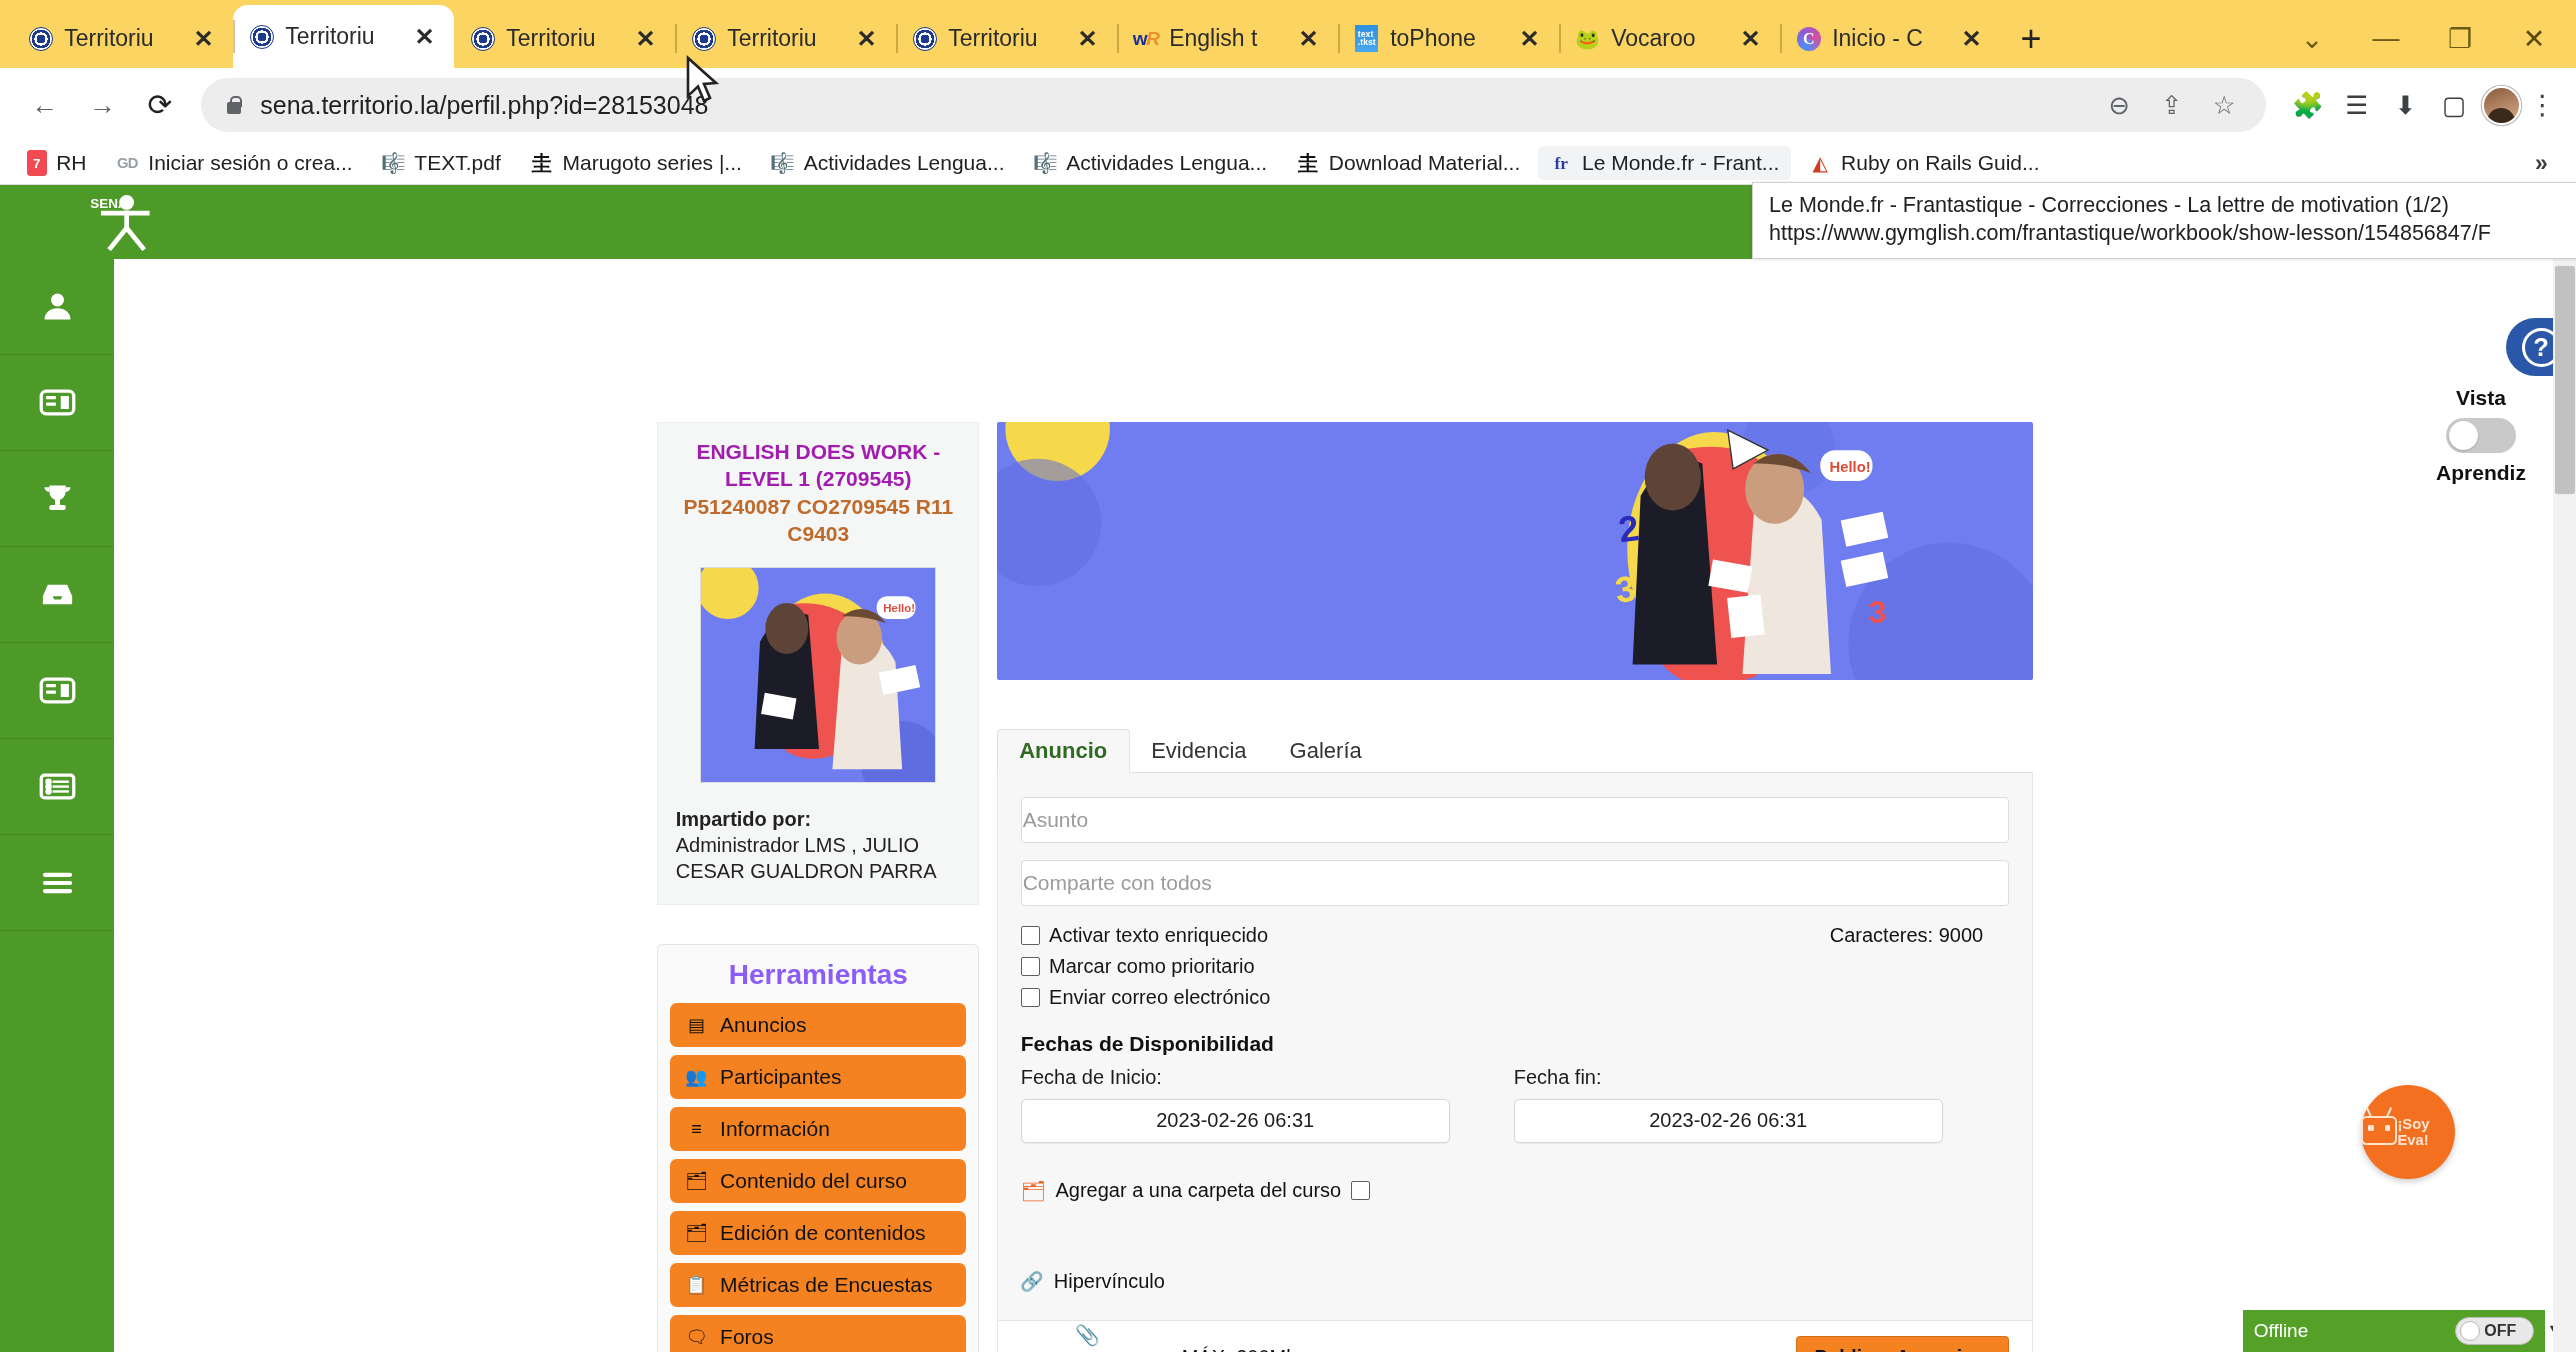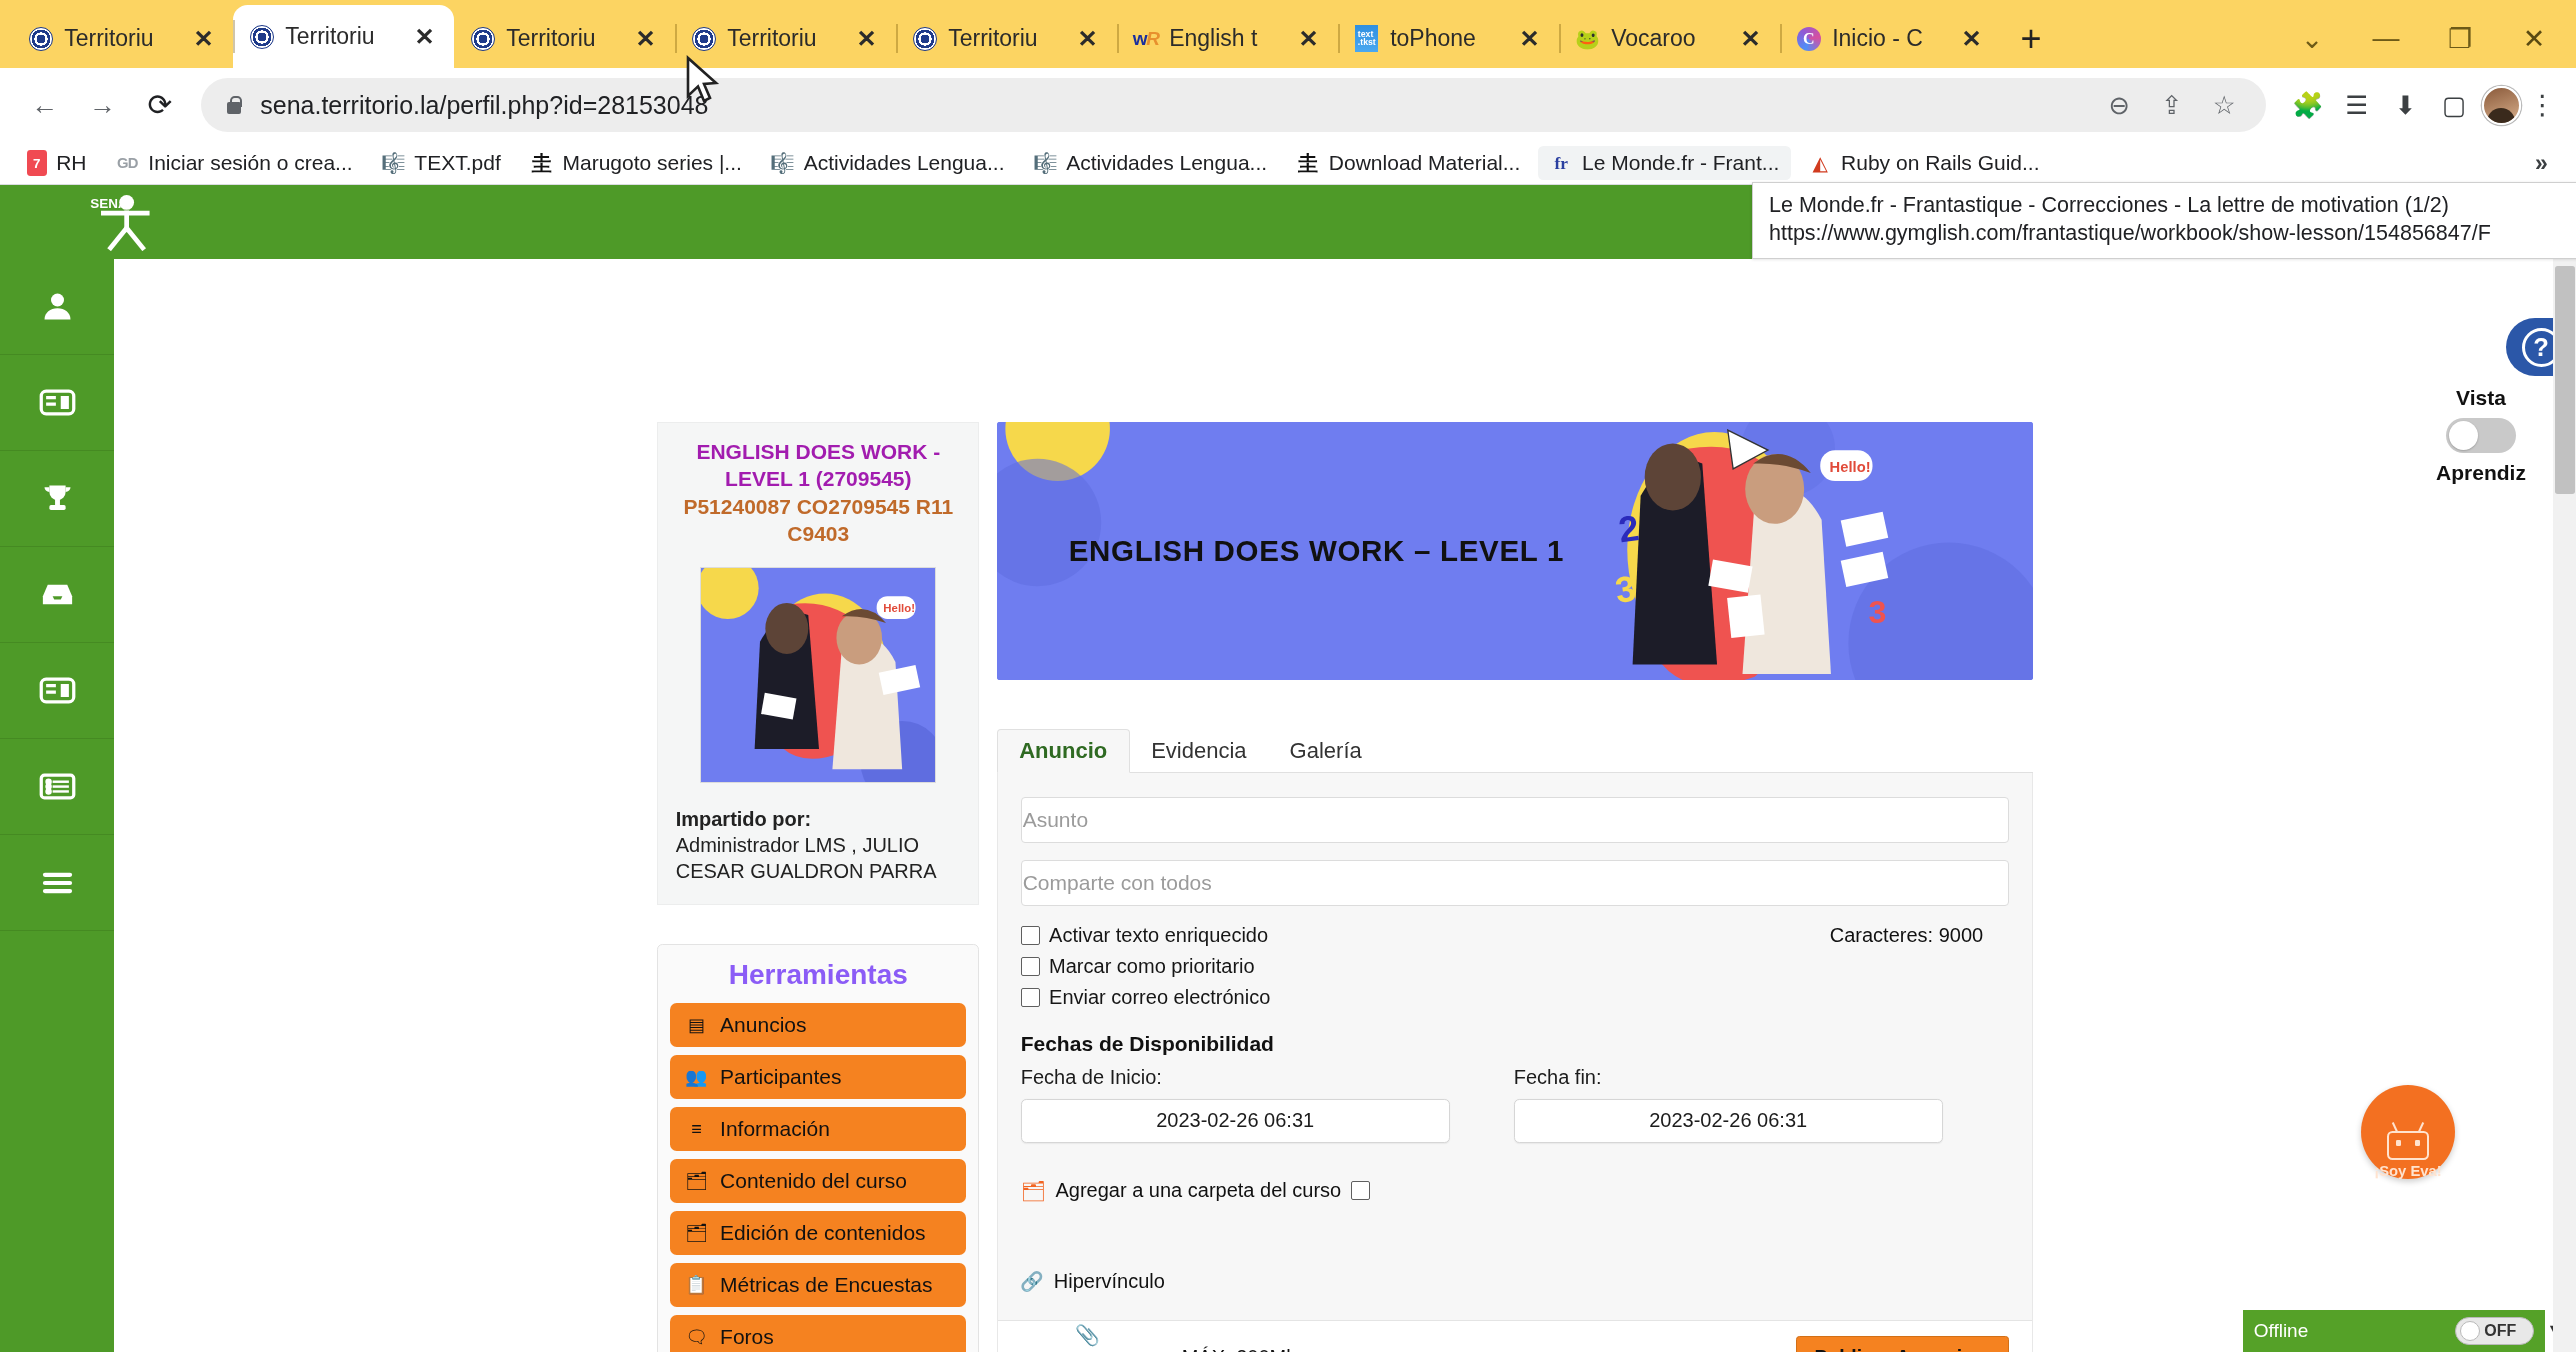--- a/index.html
+++ b/index.html
@@ -445,21 +445,21 @@
   .vt-switch::after {
     content:""; position:absolute; left: 2.7px; top: 2.7px;
     width: 29.5px; height: 29.5px; border-radius: 50%; background: #fff;
     box-shadow: 0 0.7px 2px rgba(0,0,0,.25);
   }
 
   .eva-fab {
     position: absolute; right: 121px; bottom: 173px;
     width: 94px; height: 94px; border-radius: 50%;
     background: #f37021;
-    display: flex; flex-direction: column; align-items: center; justify-content: flex-end;
+    display: flex; flex-direction: row; align-items: center; justify-content: space-between;
     color: #ffe3cf;
     box-shadow: 0 2.7px 6.7px rgba(0,0,0,.2);
   }
   .eva-face {
     width: 42px; height: 29.5px; border: 2px solid #ffe3cf; border-radius: 5.4px;
     position: relative; margin-bottom: 2.7px;
   }
   .eva-face::before, .eva-face::after {
     content:""; position:absolute; top:-10.7px; width:2px; height:10.7px; background:#ffe3cf;
   }
@@ -821,21 +821,20 @@
               <text x="1242" y="74" font-size="22" fill="#e14b3a" font-family="Liberation Sans, sans-serif" font-weight="700">Hello!</text>
               <rect x="1262" y="140" width="64" height="40" fill="#fff" transform="rotate(-12 1294 160)"></rect>
               <rect x="1262" y="200" width="64" height="40" fill="#fff" transform="rotate(-12 1294 220)"></rect>
               <rect x="1064" y="210" width="60" height="40" fill="#fff" transform="rotate(10 1094 230)"></rect>
               <rect x="1092" y="260" width="50" height="60" fill="#fff" transform="rotate(-6 1117 290)"></rect>
               <path d="M1090 12 l60 30 -52 28 z" fill="#fff" stroke="#333" stroke-width="2"></path>
               <text x="930" y="180" font-size="54" fill="#2b2bbb" font-family="Liberation Sans, sans-serif" font-weight="700" transform="rotate(-8 930 180)">2</text>
               <text x="925" y="270" font-size="54" fill="#f6d84b" font-family="Liberation Sans, sans-serif" font-weight="700" transform="rotate(-8 925 270)">3</text>
               <text x="1300" y="300" font-size="48" fill="#ef5350" font-family="Liberation Sans, sans-serif" font-weight="700">3</text>
             </svg>
-            <div class="banner-title">ENGLISH DOES WORK – LEVEL 1</div>
           </div>
 
           <div class="panel-tabs">
             <div class="ptab active">Anuncio</div>
             <div class="ptab">Evidencia</div>
             <div class="ptab">Galería</div>
           </div>
 
           <div class="panel-body">
             <div class="field">Asunto</div>

